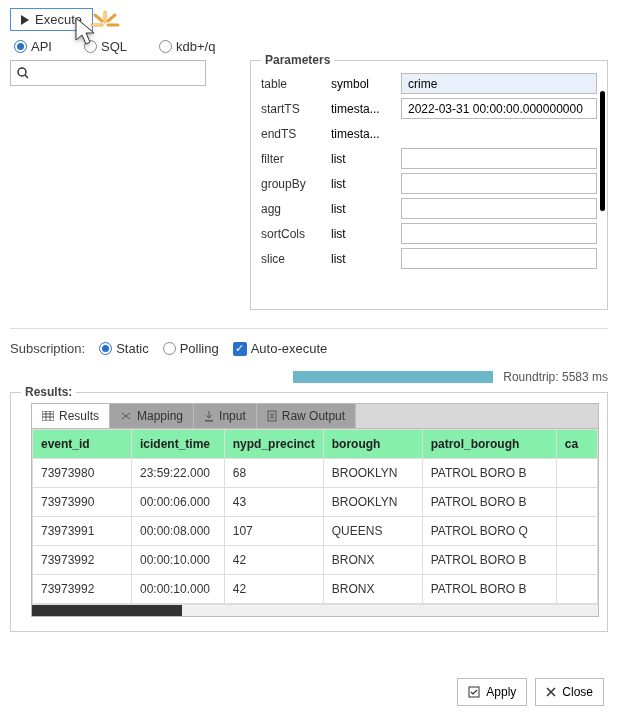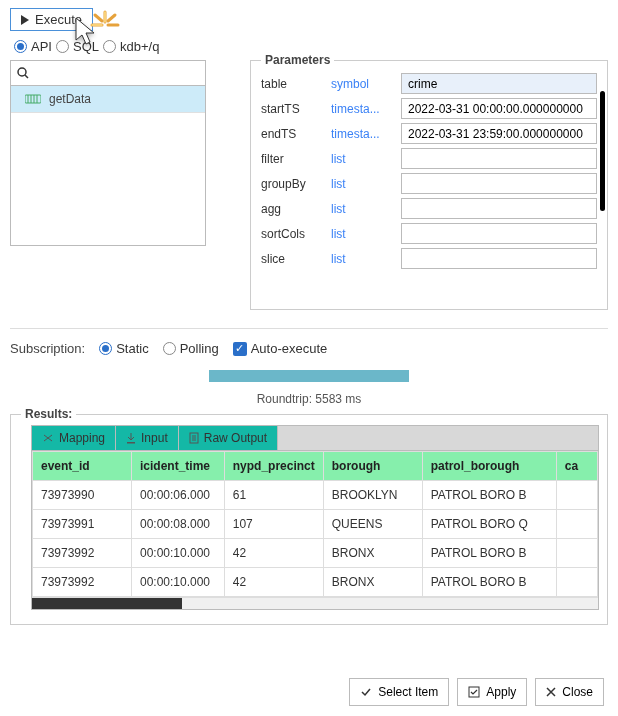--- a/index.html
+++ b/index.html
@@ -20,21 +20,21 @@
     border:1px solid #4a90d9; background:#fff; color:#333;
     padding:3px 10px; font-size:13px; cursor:pointer;
   }
   .play-icon { display:inline-block; width:0; height:0;
     border-top:5px solid transparent; border-bottom:5px solid transparent;
     border-left:8px solid #333; }
   .cursor-overlay { position:absolute; left:62px; top:8px; pointer-events:none; z-index:5; }
   .cursor-overlay svg { filter: drop-shadow(0 2px 2px rgba(0,0,0,0.3)); }
   .spark { position:absolute; left:78px; top:2px; z-index:4; pointer-events:none; }
 
-  .tabs-row { display:flex; align-items:center; gap:4px; margin:6px 0 6px 4px; }
+  .tabs-row { display:flex; align-items:center; gap:32px; margin:6px 0 6px 4px; }
   .radio-item { display:inline-flex; align-items:center; gap:4px; font-size:13px; }
   .radio-shape {
     width:13px; height:13px; border:1px solid #888; border-radius:50%; display:inline-flex;
     align-items:center; justify-content:center;
   }
   .radio-shape.sel { border-color:#2a6fc9; }
   .radio-dot { width:7px; height:7px; background:#2a6fc9; border-radius:50%; }
 
   .mid { display:flex; gap:8px; }
   .left-col { width:196px; }
@@ -56,48 +56,48 @@
     border:1px solid #ccc; padding:10px 10px 8px 10px; position:relative;
   }
   .fieldset .legend {
     position:absolute; top:-8px; left:10px; background:#fff; padding:0 4px;
     font-weight:bold; color:#444;
   }
   .params-wrap { flex:1; position:relative;padding-left:36px; }
   .params-content { height:230px; overflow:hidden; }
   .param-row { display:flex; align-items:center; height:25px; margin-bottom:0; }
   .p-name { width:70px; color:#333; }
-  .p-type { width:70px; color:#3b82f6; font-style:normal; overflow:hidden; text-overflow:ellipsis; white-space:nowrap; }
+  .p-type { width:70px; color:#000000; font-style:normal; overflow:hidden; text-overflow:ellipsis; white-space:nowrap; }
   .p-input {
     flex:1; height:21px; border:1px solid #bbb; padding:2px 6px; font-size:12px;
     background:#fff;
   }
   .p-input.hl { background:#e8f0fa; }
   .params-scroll {
     position:absolute; right:2px; top:30px; width:5px; height:120px;
     background:#000; border-radius:3px;
   }
 
   .divider { border-top:1px solid #ddd; margin:18px 0 12px; }
 
   .sub-row { display:flex; align-items:flex-end; gap:14px; font-size:13px; }
   .sub-label { color:#444; }
   .checkbox-shape { width:14px; height:14px; background:#2a6fc9; display:inline-flex; align-items:center; justify-content:center; border-radius:2px; }
   .check-tick { color:#fff; font-size:11px; line-height:1; }
 
-  .rt-row { display:flex; align-items:center; justify-content:flex-end; gap:10px; margin-top:14px;flex-direction:column; }
+  .rt-row { display:flex; align-items:center; justify-content:flex-end; gap:10px; margin-top:14px; }
   .rt-bar { width:200px; height:12px; background:#6bb7c9; }
   .rt-text { color:#555; font-size:12px; }
 
   .results-field { margin-top:8px; padding:10px 8px 14px 20px; }
   .results-inner { border:1px solid #bbb; background:#fff; }
   .rtabs { display:flex; background:#d8d8d8; border-bottom:1px solid #bbb; }
   .rtab {
     display:inline-flex; align-items:center; gap:5px;
-    padding:5px 10px; border-right:1px solid #bbb; background:#14b8a6; cursor:pointer;
+    padding:5px 10px; border-right:1px solid #bbb; background:#a3a3a3; cursor:pointer;
     font-size:12px; color:#333;
   }
   .rtab.active { background:#fff; }
   table.grid { width:100%; border-collapse:collapse; table-layout:fixed; }
   table.grid th, table.grid td {
     border:1px solid #ddd; padding:7px 8px; text-align:left; font-size:12px;
     white-space:nowrap; overflow:hidden; text-overflow:clip;
   }
   table.grid th { background:#86efac; font-weight:bold; color:#222; }
   .grid-hscroll { height:12px; background:#f0f0f0; position:relative; border-top:1px solid #ddd; }
@@ -161,55 +161,39 @@
   <div class="left-col">
     <div class="search-box">
       <span class="ico">
         <svg width="12" height="12">
             <circle cx="5" cy="5" r="4" fill="none" stroke="#333" stroke-width="1.5"></circle>
             <line x1="8" y1="8" x2="11" y2="11" stroke="#333" stroke-width="1.5"></line>
           </svg>
       </span>
       <input type="text" style="">
     </div>
-    <div class="item-list">
-      <div class="item">
-        <span class="ico">
-          <svg width="16" height="12">
-            <rect x="0" y="2" width="16" height="8" rx="1" fill="none" stroke="#4a6" stroke-width="1"></rect>
-            <line x1="3" y1="2" x2="3" y2="10" stroke="#4a6"></line>
-              <line x1="6" y1="2" x2="6" y2="10" stroke="#4a6"></line>
-            <line x1="9" y1="2" x2="9" y2="10" stroke="#4a6"></line>
-              <line x1="12" y1="2" x2="12" y2="10" stroke="#4a6"></line>
-          </svg>
-        </span>
-        <span class="item-label">getData</span>
-      </div>
-      <div class="item-area"></div>
-    </div>
   </div>
 
   <div class="params-wrap">
     <div class="fieldset">
       <span class="legend">Parameters</span>
       <div class="params-content" id="params-content">
           <div class="param-row">
             <div class="p-name">table</div>
             <div class="p-type">symbol</div>
             <input class="p-input hl" value="crime" style="">
           </div>
           <div class="param-row">
             <div class="p-name">startTS</div>
             <div class="p-type">timesta...</div>
             <input class="p-input" value="2022-03-31 00:00:00.000000000" style="">
           </div>
           <div class="param-row">
             <div class="p-name">endTS</div>
             <div class="p-type">timesta...</div>
-            <input class="p-input" value="2022-03-31 23:59:00.000000000" style="">
           </div>
           <div class="param-row">
             <div class="p-name">filter</div>
             <div class="p-type">list</div>
             <input class="p-input" style="">
           </div>
           <div class="param-row">
             <div class="p-name">groupBy</div>
             <div class="p-type">list</div>
             <input class="p-input" style="">
@@ -259,20 +243,32 @@
 
 <div class="rt-row">
   <div class="rt-bar"></div>
   <span class="rt-text">Roundtrip: 5583 ms</span>
 </div>
 
 <div class="fieldset results-field">
   <span class="legend">Results:</span>
   <div class="results-inner">
     <div class="rtabs">
+      <div class="rtab active">
+        <span class="ico">
+            <svg width="12" height="10">
+              <rect x="0" y="0" width="12" height="10" fill="none" stroke="#555"></rect>
+              <line x1="0" y1="3" x2="12" y2="3" stroke="#555"></line>
+              <line x1="0" y1="6" x2="12" y2="6" stroke="#555"></line>
+              <line x1="4" y1="0" x2="4" y2="10" stroke="#555"></line>
+              <line x1="8" y1="0" x2="8" y2="10" stroke="#555"></line>
+            </svg>
+          </span>
+        <span>Results</span>
+      </div>
       <div class="rtab">
         <span class="ico">
             <svg width="12" height="10">
               <path d="M2 2 L10 8 M2 8 L10 2" stroke="#555" fill="none"></path>
             </svg>
           </span>
         <span>Mapping</span>
       </div>
       <div class="rtab">
         <span class="ico">
@@ -310,23 +306,31 @@
             <th>event_id</th>
             <th>icident_time</th>
             <th>nypd_precinct</th>
             <th>borough</th>
             <th>patrol_borough</th>
             <th>ca</th>
           </tr>
         </thead>
       <tbody id="grid-body">
           <tr>
+            <td>73973980</td>
+            <td>23:59:22.000</td>
+            <td>68</td>
+            <td>BROOKLYN</td>
+            <td>PATROL BORO B</td>
+            <td></td>
+          </tr>
+          <tr>
             <td>73973990</td>
             <td>00:00:06.000</td>
-            <td>61</td>
+            <td>43</td>
             <td>BROOKLYN</td>
             <td>PATROL BORO B</td>
             <td></td>
           </tr>
           <tr>
             <td>73973991</td>
             <td>00:00:08.000</td>
             <td>107</td>
             <td>QUEENS</td>
             <td>PATROL BORO Q</td>
@@ -350,28 +354,20 @@
           </tr>
         </tbody>
     </table>
     <div class="grid-hscroll">
         <div class="thumb"></div>
       </div>
   </div>
 </div>
 
 <div class="bottom-btns">
-  <button class="bbtn">
-    <span class="ico">
-        <svg width="12" height="12">
-          <path d="M2 6 L5 9 L10 3" stroke="#333" fill="none" stroke-width="1.5"></path>
-        </svg>
-      </span>
-    <span>Select Item</span>
-  </button>
   <button class="bbtn">
     <span class="ico">
         <svg width="12" height="12">
           <rect x="1" y="1" width="10" height="10" fill="none" stroke="#333"></rect>
           <path d="M3 6 L5 8 L9 4" stroke="#333" fill="none" stroke-width="1.2"></path>
         </svg>
       </span>
     <span>Apply</span>
   </button>
   <button class="bbtn">

